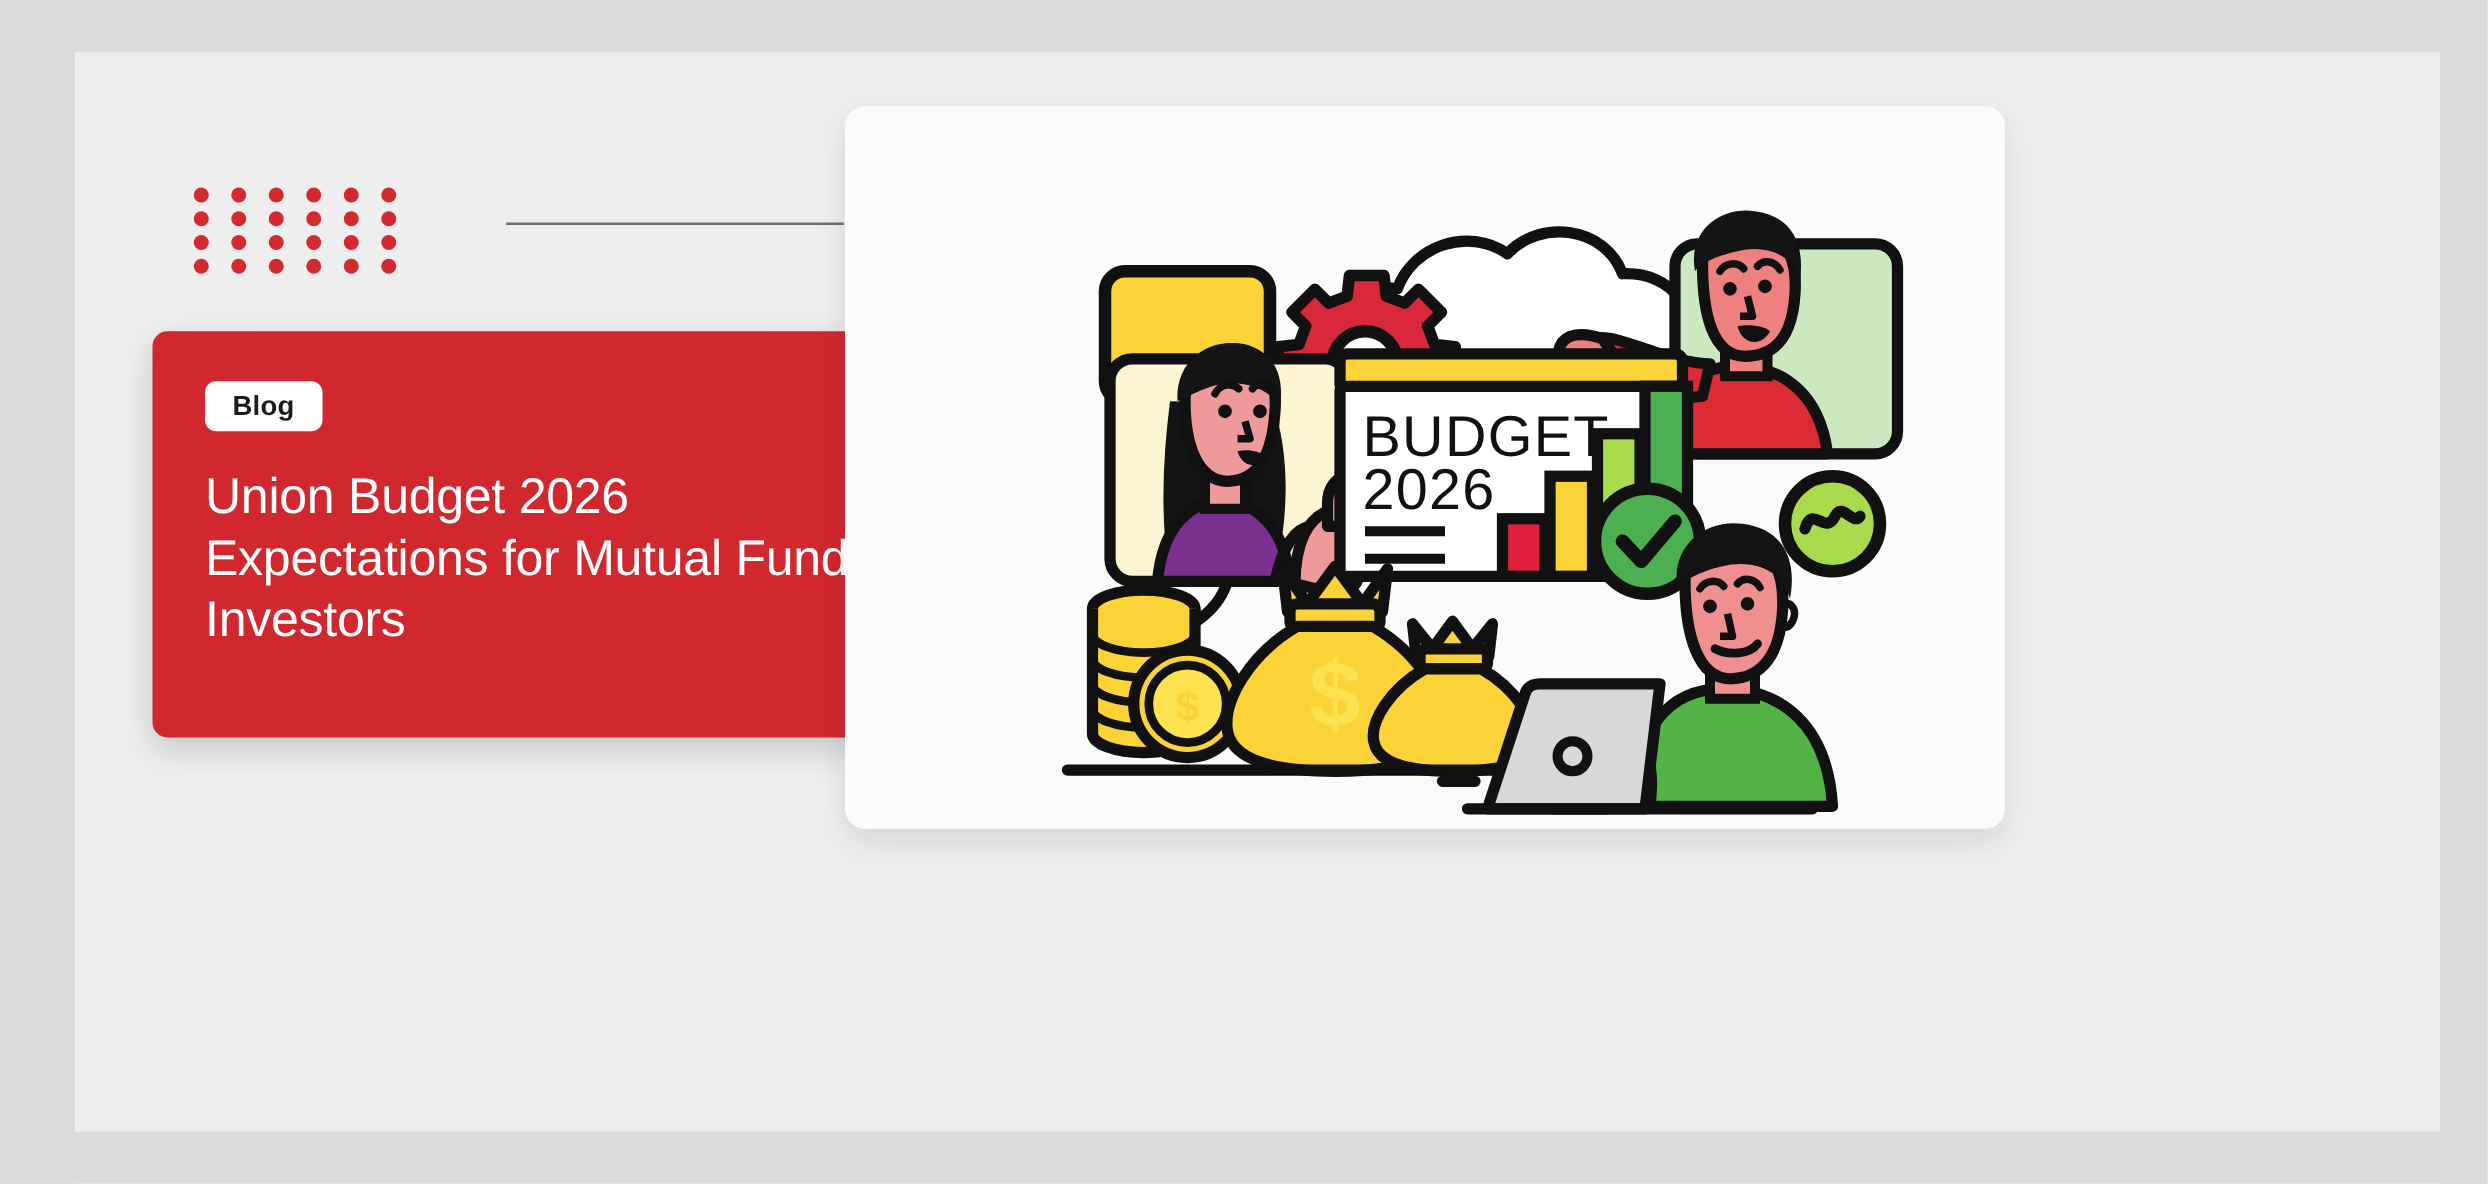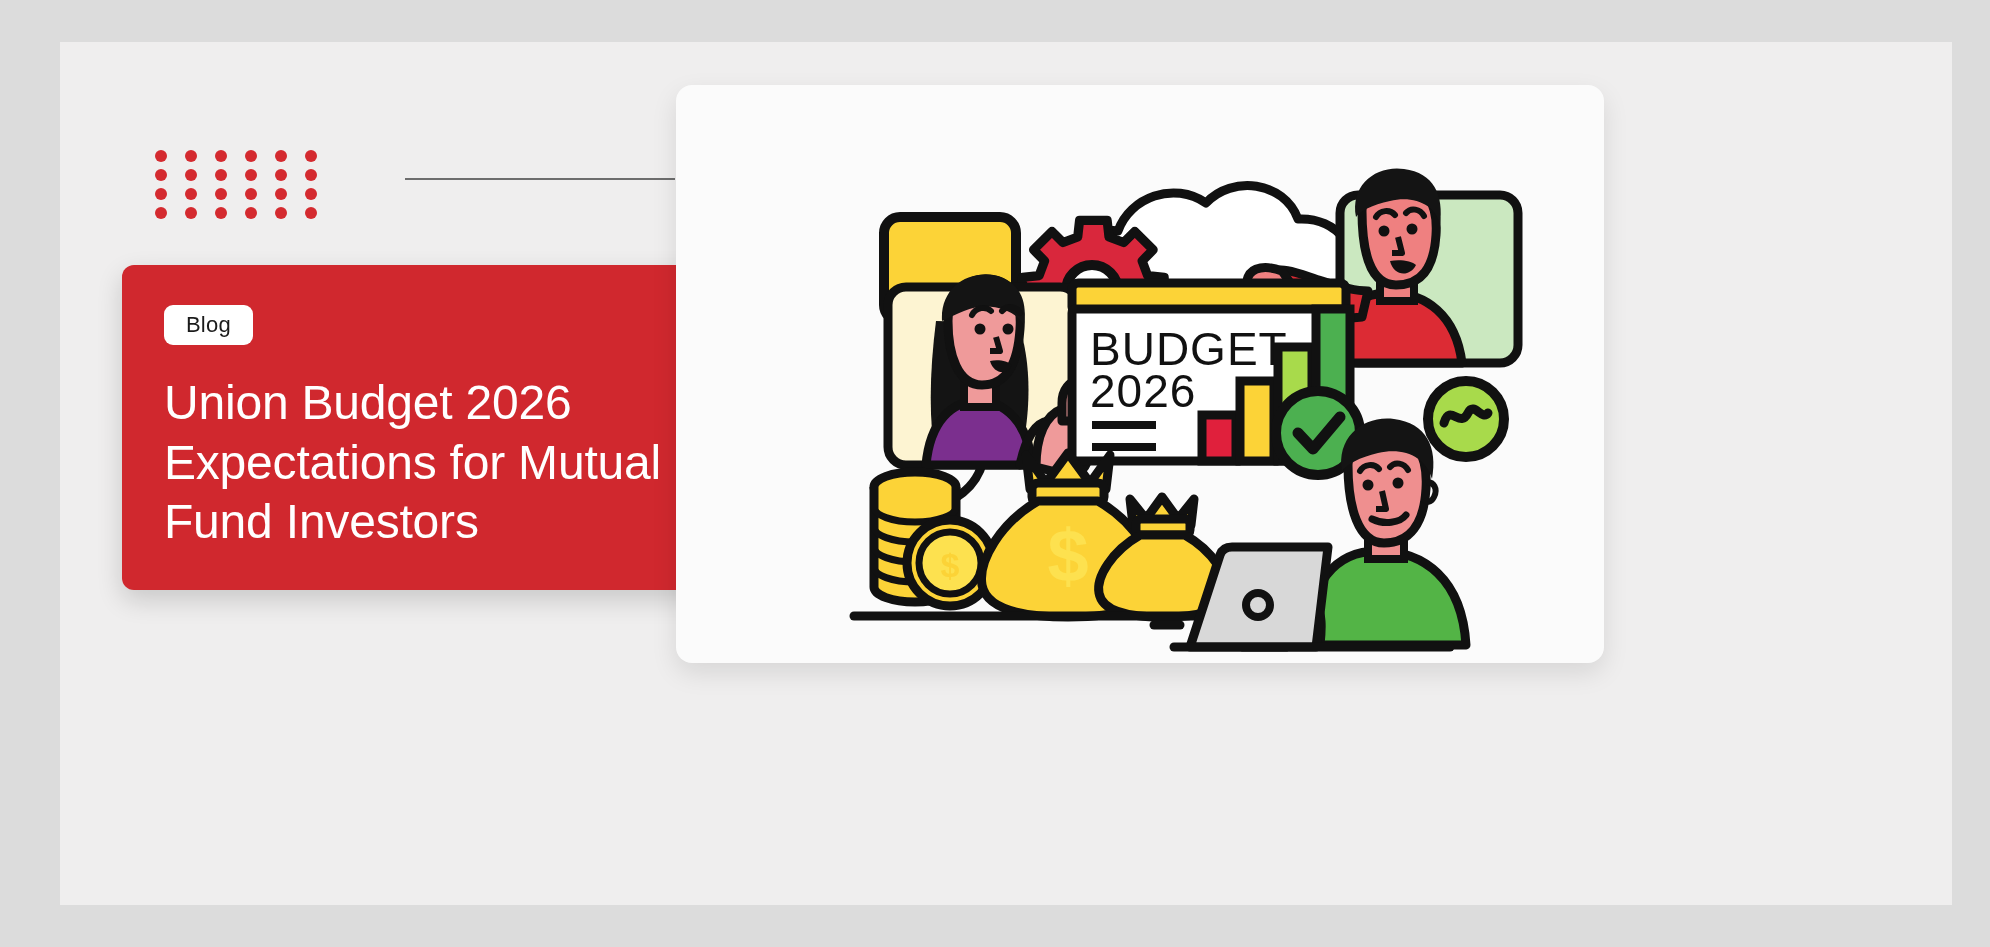--- a/index.html
+++ b/index.html
@@ -61,31 +61,31 @@
     border-radius:12px;
     box-shadow:0 10px 26px rgba(0,0,0,.16);
     box-sizing:border-box;
     padding:40px 52px 0 42px;
   }
   #blog-badge{
     display:inline-block;
     background:#ffffff;
     color:#1b1b1b;
     font-size:22px;
-    font-weight:normal;
+    font-weight:bold;
     letter-spacing:.2px;
     padding:9px 22px;
     border-radius:9px;
     line-height:1;
   }
   #headline{
     margin:0;
     margin-top:28px;
     color:#ffffff;
-    font-size:48px;
+    font-size:40px;
     line-height:1.24;
     font-weight:normal;
     letter-spacing:-.2px;
     max-width:575px;
   }
 
   
   #illustration-card{
     position:absolute;left:676px;top:85px;width:928px;height:578px;
     background:#fbfbfb;

